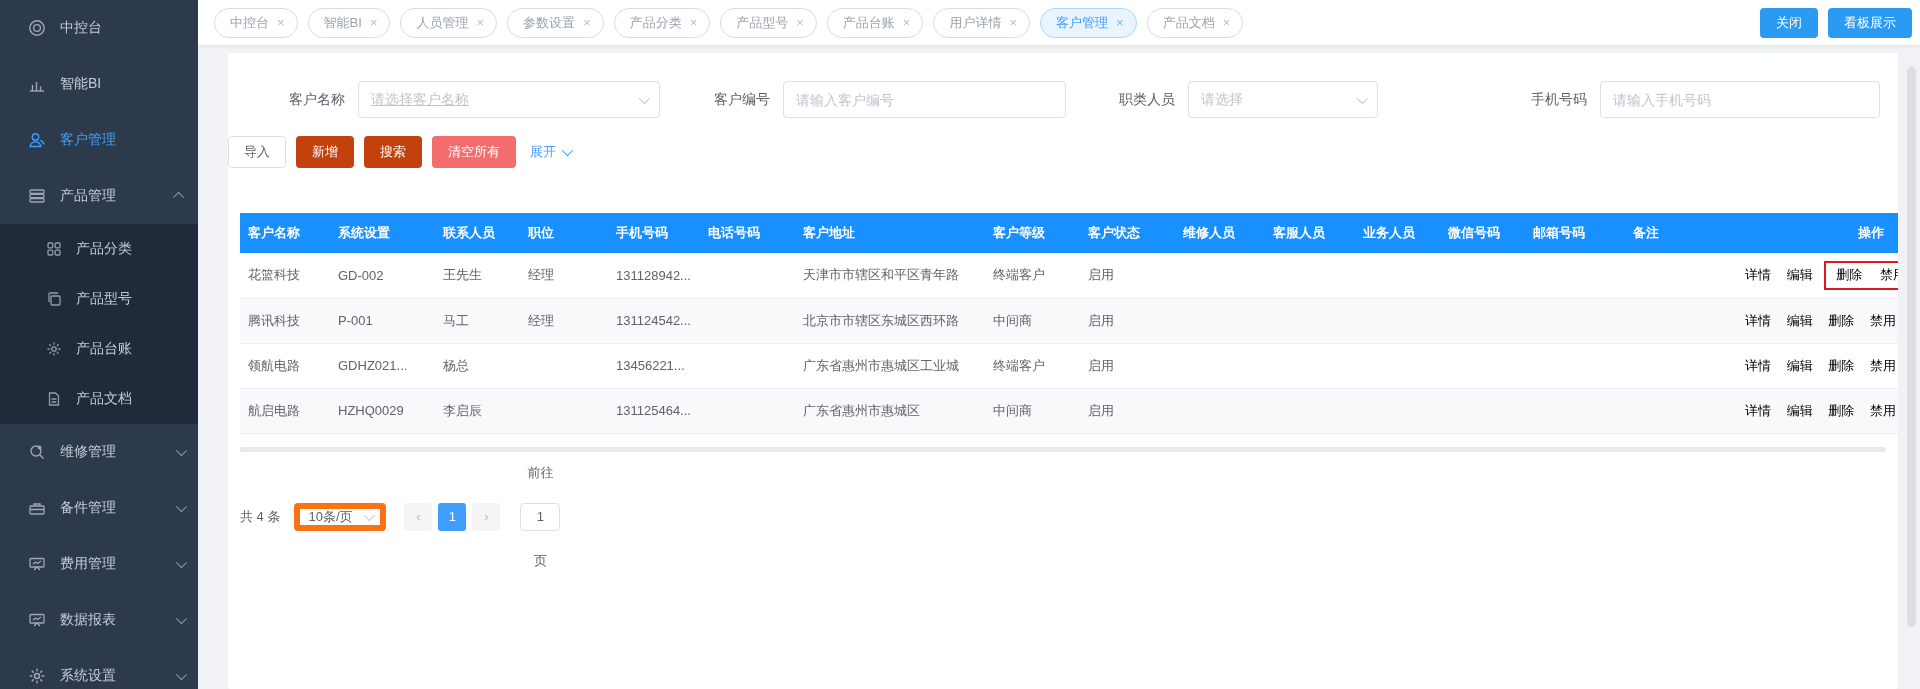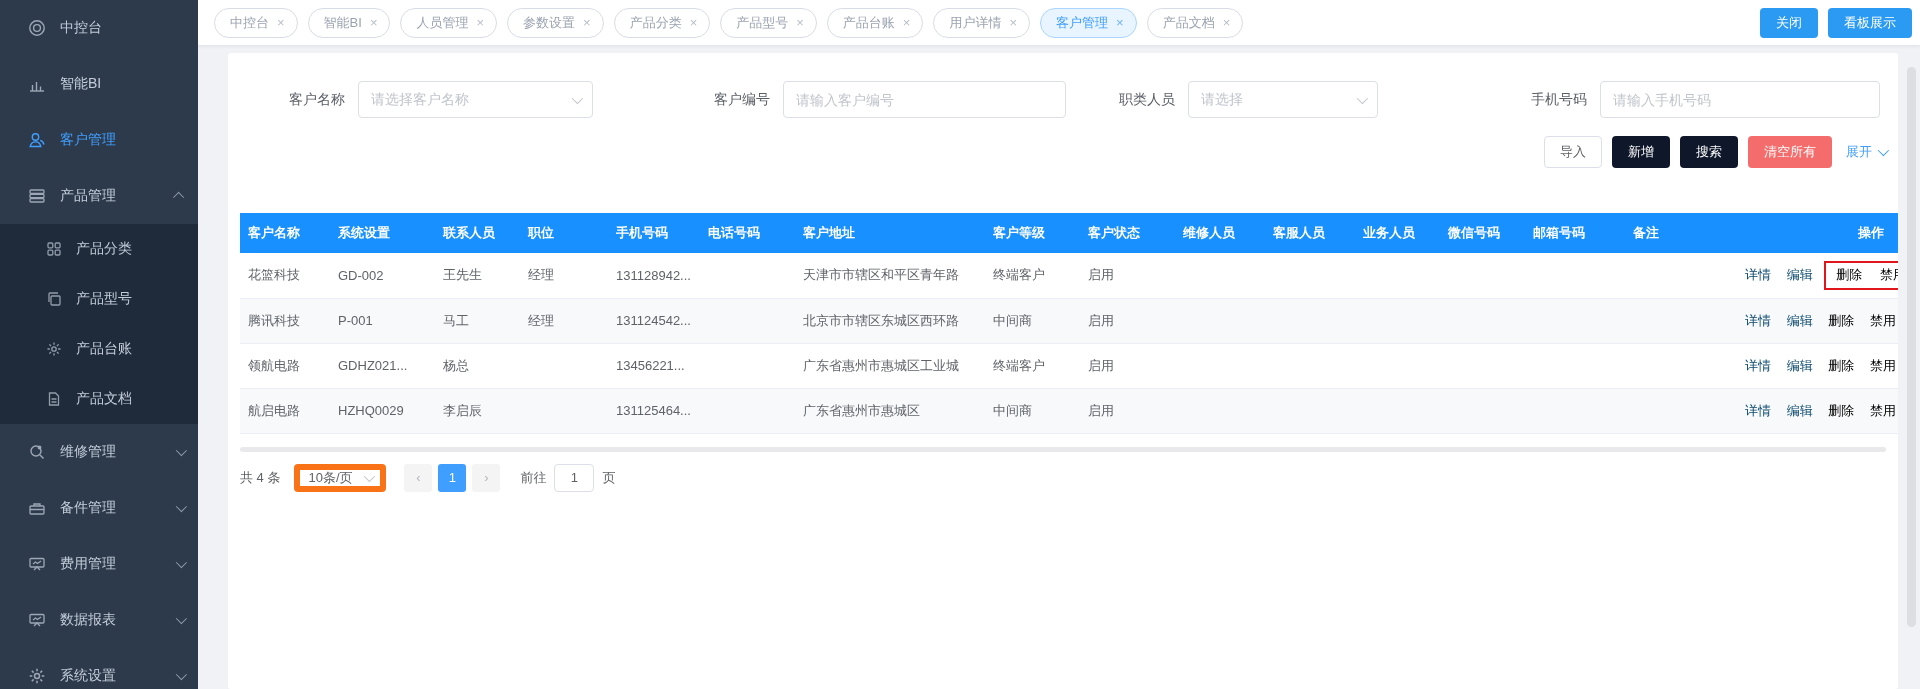--- a/index.html
+++ b/index.html
@@ -59,64 +59,64 @@
     font-size:14px; flex:none; }
   .control { height:37px; border:1px solid #dcdfe6; border-radius:4px; background:#fff;
     display:flex; align-items:center; padding:0 12px; font-size:14px; color:#c0c4cc; }
   .control.select { justify-content:space-between; cursor:pointer; }
   input.control { font-family:"Liberation Sans","DejaVu Sans",sans-serif; color:#606266; }
   input.control::placeholder { color:#c0c4cc; }
   .sel-chev { width:8px; height:8px; border-right:1.3px solid #c0c4cc;
     border-bottom:1.3px solid #c0c4cc; transform:rotate(45deg) translateY(-2px); }
 
   
-  .toolbar { display:flex; justify-content:flex-end; align-items:center; gap:10px;
+  .toolbar { display:flex; align-items:center; gap:10px;
     margin:17px 12px 0 0; height:32px; }
   .tbtn { height:32px; border-radius:4px; font-size:13px; padding:0 15px; cursor:pointer;
     border:1px solid transparent;
     font-family:"Liberation Sans","DejaVu Sans",sans-serif; }
   .tbtn.plain { background:#fff; border-color:#dcdfe6; color:#606266; }
-  .tbtn.primary { background:#0f172a; color:#fff; }
+  .tbtn.primary { background:#c2410c; color:#fff; }
   .tbtn.danger { background:#f56c6c; color:#fff; }
   .expand-link { color:#409eff; font-size:13px; display:flex; align-items:center;
     gap:6px; cursor:pointer; margin-left:4px; }
   .expand-link .sel-chev { border-color:#409eff; }
 
   
   table { border-collapse:collapse; table-layout:fixed; width:1658px;
     margin:45px 0 0 12px; }
   thead th { background:#1890ff; color:#fff; font-size:13px; font-weight:bold;
     text-align:left; height:40px; padding:0 8px; }
   thead th.op { text-align:right; padding-right:14px; }
   tbody td { height:45px; font-size:13px; color:#5f6368; padding:0 8px;
     border-bottom:1px solid #ebeef5; white-space:nowrap; overflow:hidden; }
   tbody tr.stripe td { background:#f8f9fb; }
   td.op { text-align:right; padding-right:10px; }
   .lnk { font-size:13px; margin-left:12px; cursor:pointer; text-decoration:none; }
-  .lnk.blue { color:#0c4a6e; }
+  .lnk.blue { color:#000000; }
   .lnk.red { color:#000000; }
   .annotation-box { border:2px solid #e0161c; padding:3px 4px 4px 0;
     display:inline-block; margin-left:8px; }
   .annotation-box .lnk { margin-left:10px; margin-right:4px; }
 
   .h-scroll { width:1646px; height:5px; background:#e9e9eb; border-radius:3px;
     margin:13px 0 0 12px; }
 
   
   .pager { display:flex; align-items:center; margin:12px 12px 0 12px; color:#606266;
     font-size:13px; }
   .pg-total { margin-right:14px; }
   .pg-size { width:92px; height:28px; border:6px solid #f97316; border-radius:4px;
     display:flex; align-items:center; justify-content:space-between; padding:0 8px;
     color:#606266; cursor:pointer; margin-right:18px; }
   .pg-btn { width:28px; height:28px; background:#f4f4f5; color:#b3b7bd; border:none;
     border-radius:3px; font-size:13px; margin-right:6px; cursor:pointer; }
   .pg-page { width:28px; height:28px; background:#409eff; color:#fff; border:none;
     border-radius:3px; font-size:13px; margin-right:6px; cursor:pointer; }
-  .pg-goto { display:flex; align-items:center; gap:8px; margin-left:14px; }
+  .pg-goto { display:flex; align-items:center; gap:21px; margin-left:14px;flex-direction:column; }
   .pg-input { width:40px; height:28px; border:1px solid #dcdfe6; border-radius:4px;
     text-align:center; font-size:13px; color:#606266;
     font-family:"Liberation Sans","DejaVu Sans",sans-serif; }
 </style>
 </head>
 <body>
 
 <aside class="sidebar">
   <div class="s-item">
     <span class="ico">
@@ -307,21 +307,21 @@
 
 <div class="v-scroll-track">
   <div class="v-scroll-thumb"></div>
 </div>
 
 <main class="card">
 
   <div class="filter-row">
     <div class="fgroup" style="left:55px;">
       <span class="flabel">客户名称</span>
-      <div class="control select" style="width:235px;">
+      <div class="control select" style="width:302px;text-decoration:underline;">
         <span>请选择客户名称</span>
         <span class="sel-chev"></span>
       </div>
     </div>
     <div class="fgroup" style="left:885px;">
       <span class="flabel">职类人员</span>
       <div class="control select" style="width:190px;">
         <span>请选择</span>
         <span class="sel-chev"></span>
       </div>

